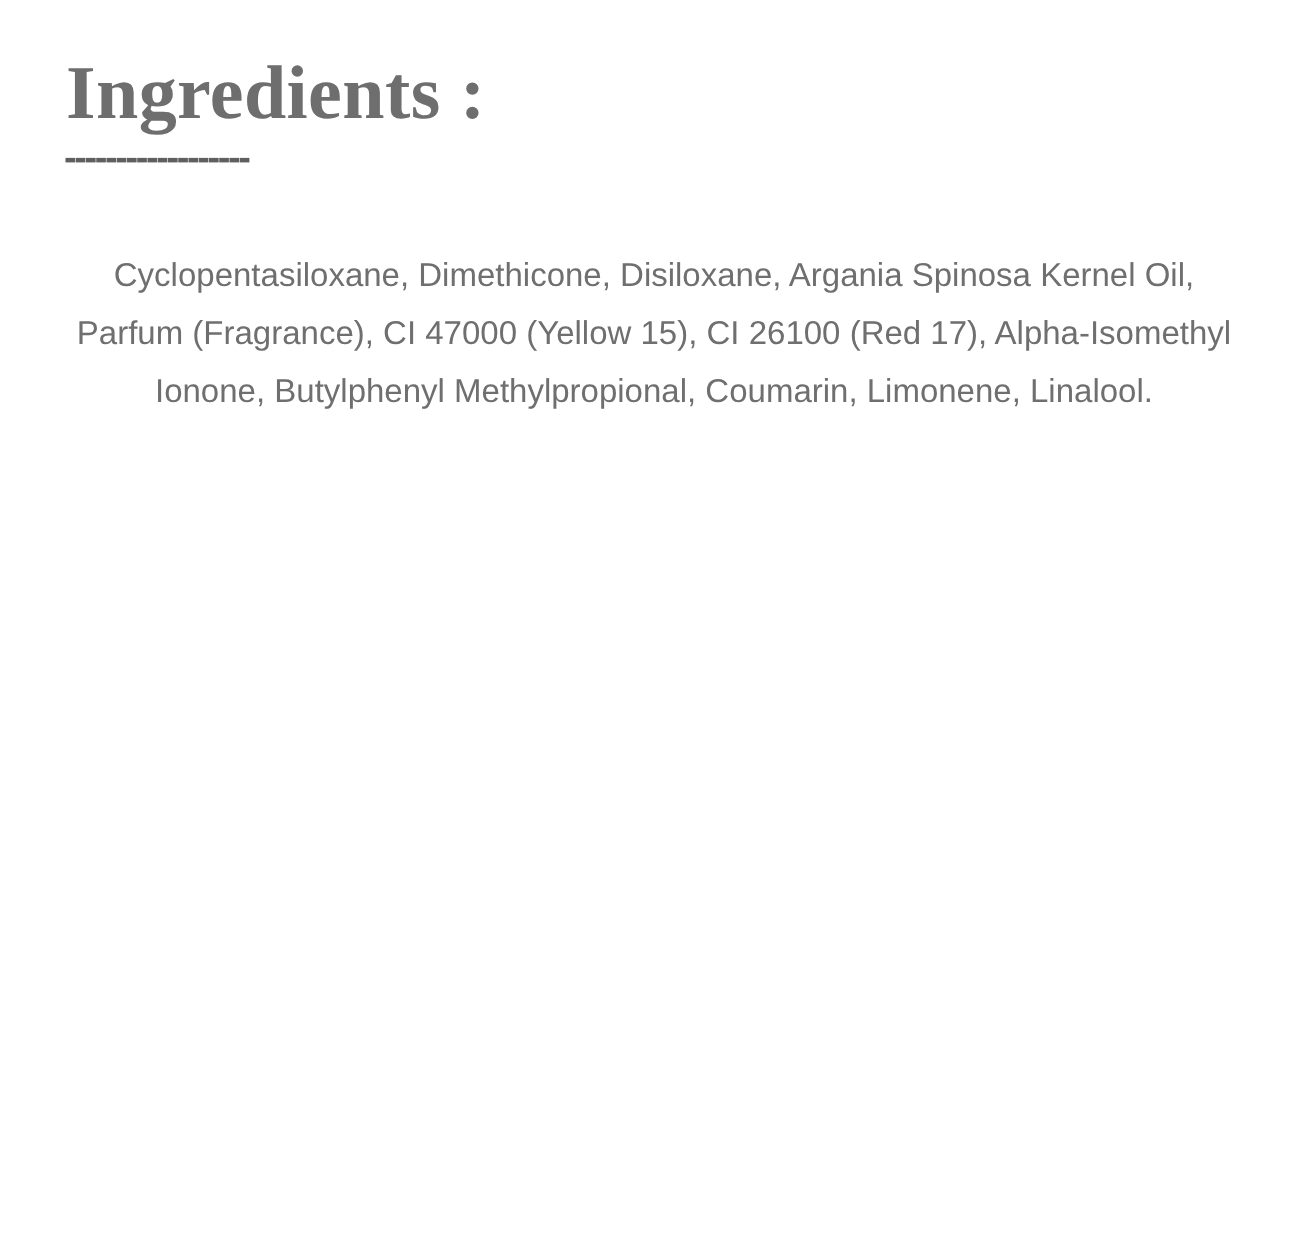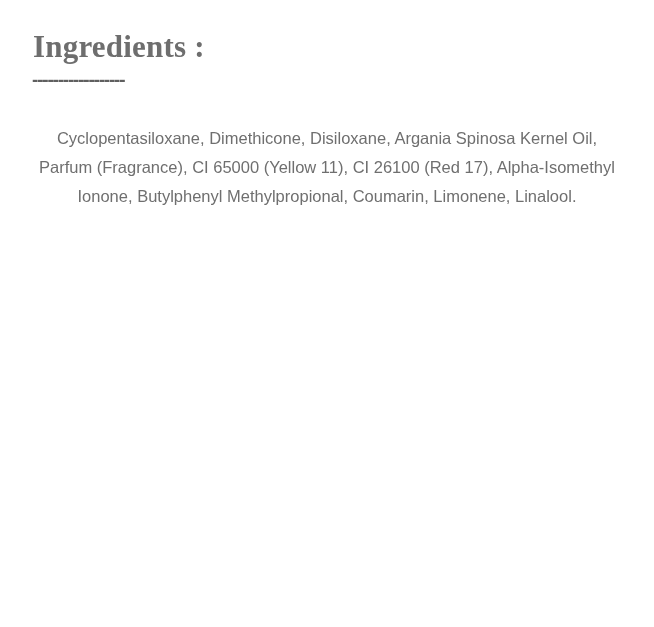--- a/index.html
+++ b/index.html
@@ -19,21 +19,21 @@
     width: 654px;
     height: 627px;
     box-sizing: border-box;
   }
   .heading {
     position: absolute;
     left: 33px;
     top: 28px;
     font-family: "Liberation Serif", serif;
     font-weight: bold;
-    font-size: 31px;
+    font-size: 38px;
     line-height: 38px;
     letter-spacing: 0.2px;
     color: #6e6e6e;
     white-space: nowrap;
   }
   .divider {
     position: absolute;
     left: 32px;
     top: 68px;
     font-family: "Liberation Sans", sans-serif;
@@ -58,15 +58,15 @@
 </style>
 </head>
 <body>
 
 <div class="page">
 
   <div class="heading">Ingredients :</div>
 
   <div class="divider">------------------</div>
 
-  <div class="body-text">Cyclopentasiloxane, Dimethicone, Disiloxane, Argania Spinosa Kernel Oil, Parfum (Fragrance), CI 65000 (Yellow 11), CI 26100 (Red 17), Alpha-Isomethyl Ionone, Butylphenyl Methylpropional, Coumarin, Limonene, Linalool.</div>
+  <div class="body-text">Cyclopentasiloxane, Dimethicone, Disiloxane, Argania Spinosa Kernel Oil, Parfum (Fragrance), CI 47000 (Yellow 15), CI 26100 (Red 17), Alpha-Isomethyl Ionone, Butylphenyl Methylpropional, Coumarin, Limonene, Linalool.</div>
 
 </div>
 
 </body></html>

